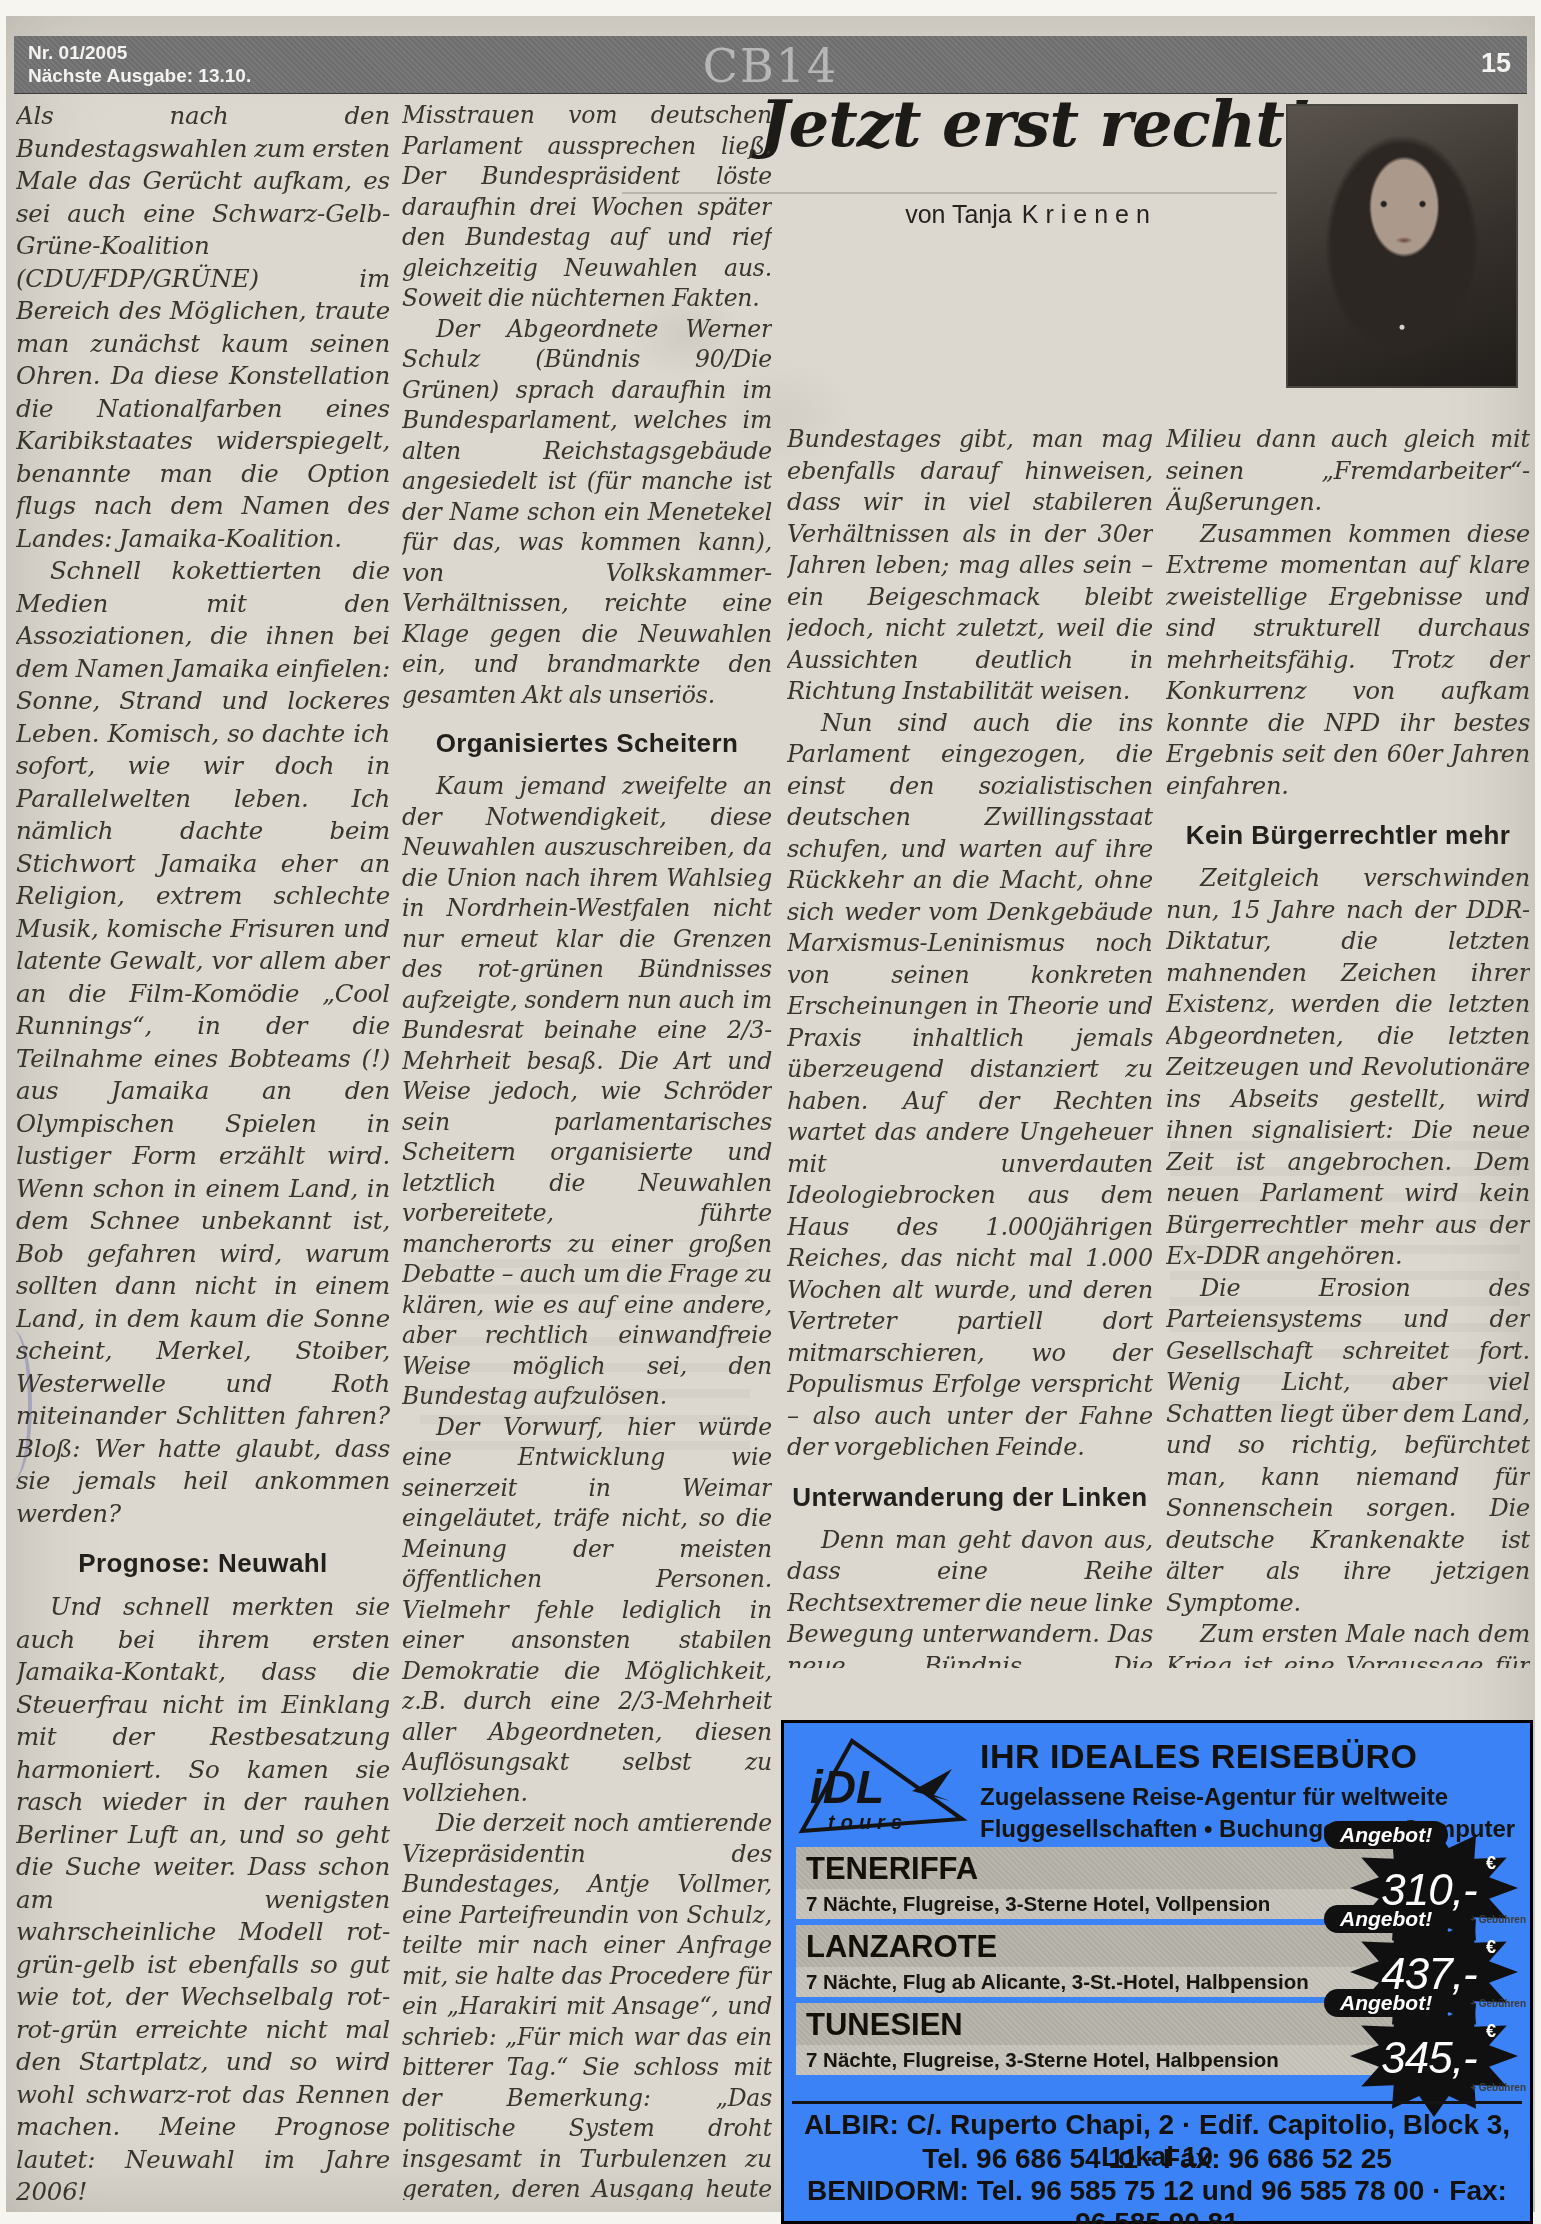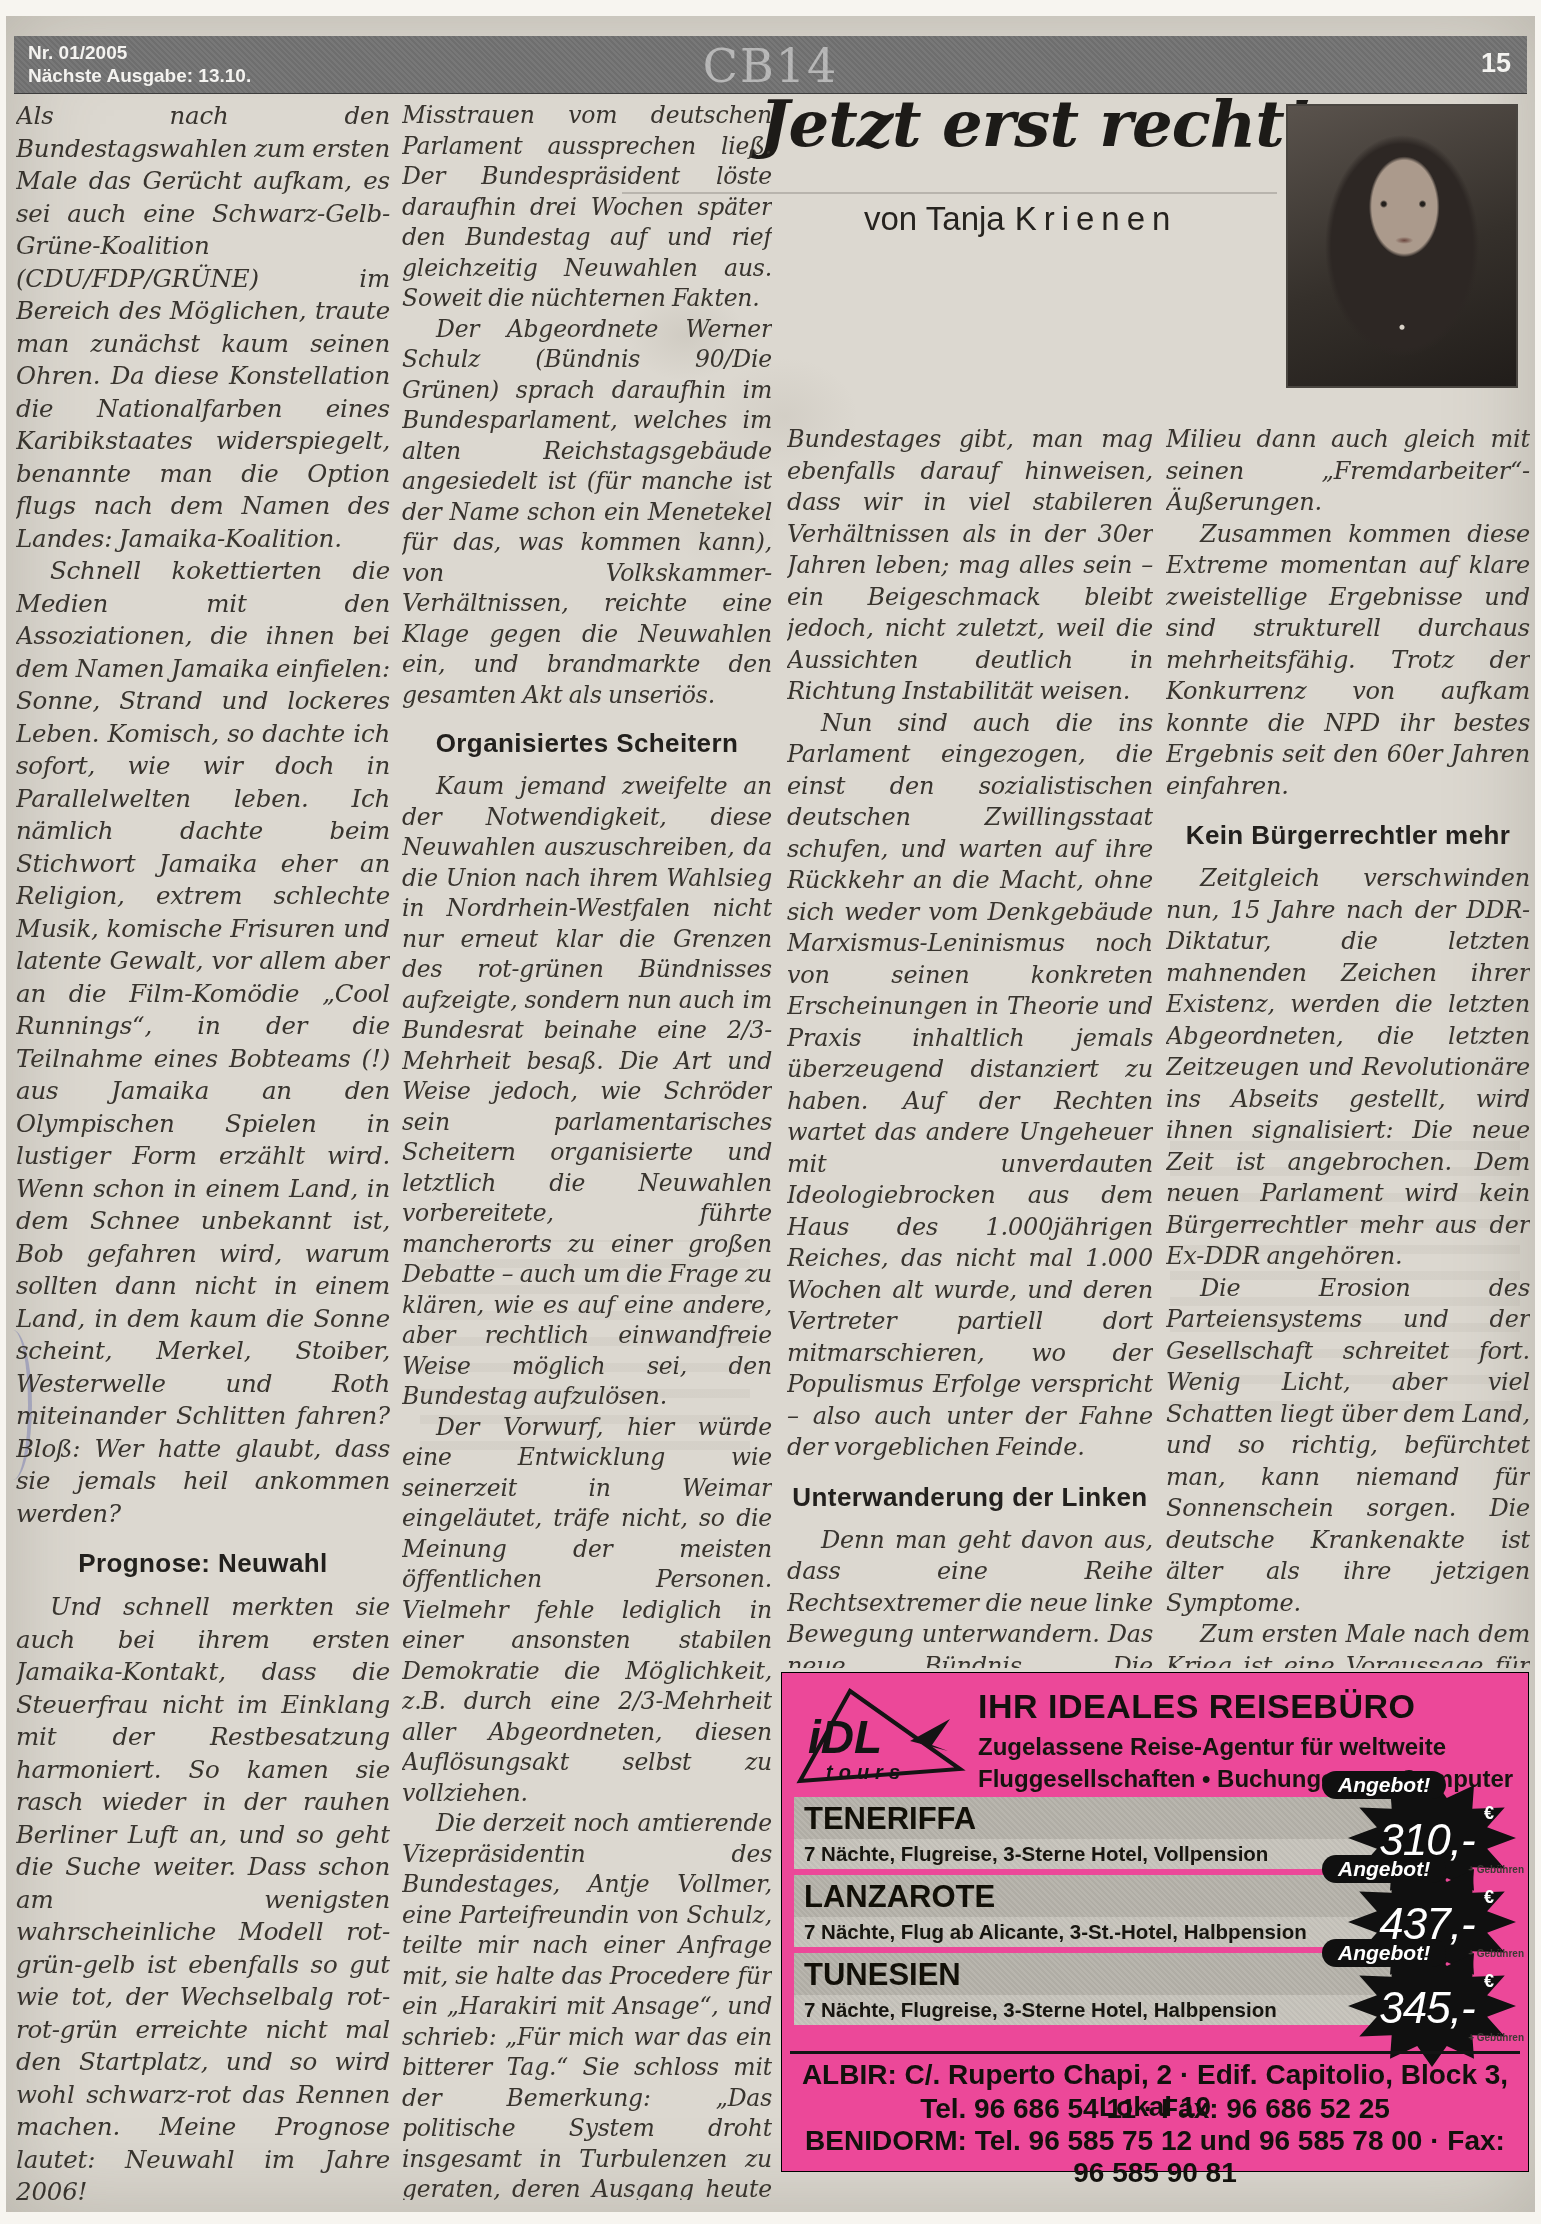--- a/index.html
+++ b/index.html
@@ -23,21 +23,21 @@
   .c1 .bp{font-size:24.5px;line-height:32.5px;}
   .c2 .bp{font-size:23.5px;line-height:30.5px;}
   .c34 .bp{font-size:24px;line-height:31.5px;}
   .colhead{font-family:"Liberation Sans",sans-serif;font-style:normal;font-weight:bold;
       font-size:26px;text-align:center;margin:18px 0 12px;color:#22201d;letter-spacing:.4px;}
   
   .headline{position:absolute;left:735px;top:86px;width:600px;text-align:center;
       font-family:"DejaVu Serif","Liberation Serif",serif;font-style:italic;font-weight:bold;
       font-size:64px;color:#1d1b18;letter-spacing:-1px;}
   .head-rule{position:absolute;left:622px;top:192px;width:655px;height:2px;background:rgba(60,55,50,.22);}
-  .byline{position:absolute;left:864px;top:200px;width:400px;text-align:left;font-size:33px;color:#26231f;}
+  .byline{position:absolute;left:831px;top:200px;width:400px;text-align:center;font-size:25px;color:#26231f;}
   .byline .ls{letter-spacing:7px;margin-left:10px;}
   .photo{position:absolute;left:1286px;top:104px;width:228px;height:280px;border:2px solid #4a4641;
       background:
         radial-gradient(circle 5px at 42% 35%, rgba(20,18,16,.9) 0 2px, transparent 4px),
         radial-gradient(circle 5px at 59% 35%, rgba(20,18,16,.9) 0 2px, transparent 4px),
         radial-gradient(ellipse 13px 5px at 51% 48%, rgba(95,55,48,.85), transparent 70%),
         radial-gradient(circle 4px at 50% 79%, #d8d2c8 0 2px, transparent 3px),
         radial-gradient(ellipse 56px 80px at 51% 36%, #ab9a8c 0 58%, rgba(171,154,140,0) 63%),
         radial-gradient(ellipse 104px 150px at 50% 50%, #2d2724 0 68%, rgba(45,39,36,0) 74%),
         linear-gradient(160deg,#5a534d 0%,#35302b 55%,#211d1a 100%);}
@@ -45,22 +45,22 @@
       line-height:23px;color:#211f1c;text-align:justify;}
   .watermark{position:absolute;left:580px;top:240px;width:330px;height:340px;
       background:
        radial-gradient(ellipse 85px 65px at 32% 28%, rgba(120,112,96,.12), transparent 70%),
        radial-gradient(ellipse 105px 85px at 62% 52%, rgba(120,112,96,.09), transparent 70%),
        radial-gradient(ellipse 75px 95px at 44% 80%, rgba(120,112,96,.09), transparent 70%);}
   .bleed{position:absolute;background:repeating-linear-gradient(0deg,rgba(118,112,100,.07) 0 9px,transparent 9px 26px);}
   .penmark{position:absolute;left:-6px;top:1330px;width:34px;height:150px;border-radius:50%;
       border-right:4px solid rgba(80,88,170,.35);}
   
-  .ad{position:absolute;left:781px;top:1672px;width:746px;height:498px;border:1px solid #000000;
-      background:#ec4899;}
+  .ad{position:absolute;left:781px;top:1720px;width:746px;height:498px;border:3px solid #000000;
+      background:#3b82f6;}
   .ad-title{position:absolute;left:196px;top:14px;width:560px;font-weight:bold;font-size:34px;
       letter-spacing:.5px;color:#13110e;}
   .ad-sub{position:absolute;left:196px;width:560px;font-weight:bold;font-size:24px;color:#16140f;}
   .ad-sub.s1{top:60px;} .ad-sub.s2{top:92px;}
   .offers{position:absolute;left:12px;top:124px;width:600px;}
   .offer{margin-bottom:6px;}
   .oname{display:block;background:#b9b6ae;background-image:repeating-linear-gradient(45deg,rgba(0,0,0,.05) 0 2px,transparent 2px 4px);
       padding:2px 10px 0;font-size:31px;font-weight:bold;color:#121008;height:40px;line-height:40px;}
   .odesc{display:block;background:#c9c6be;background-image:repeating-linear-gradient(45deg,rgba(0,0,0,.04) 0 2px,transparent 2px 4px);
       padding:2px 10px;font-size:20.5px;font-weight:bold;color:#17150f;height:26px;line-height:26px;}

